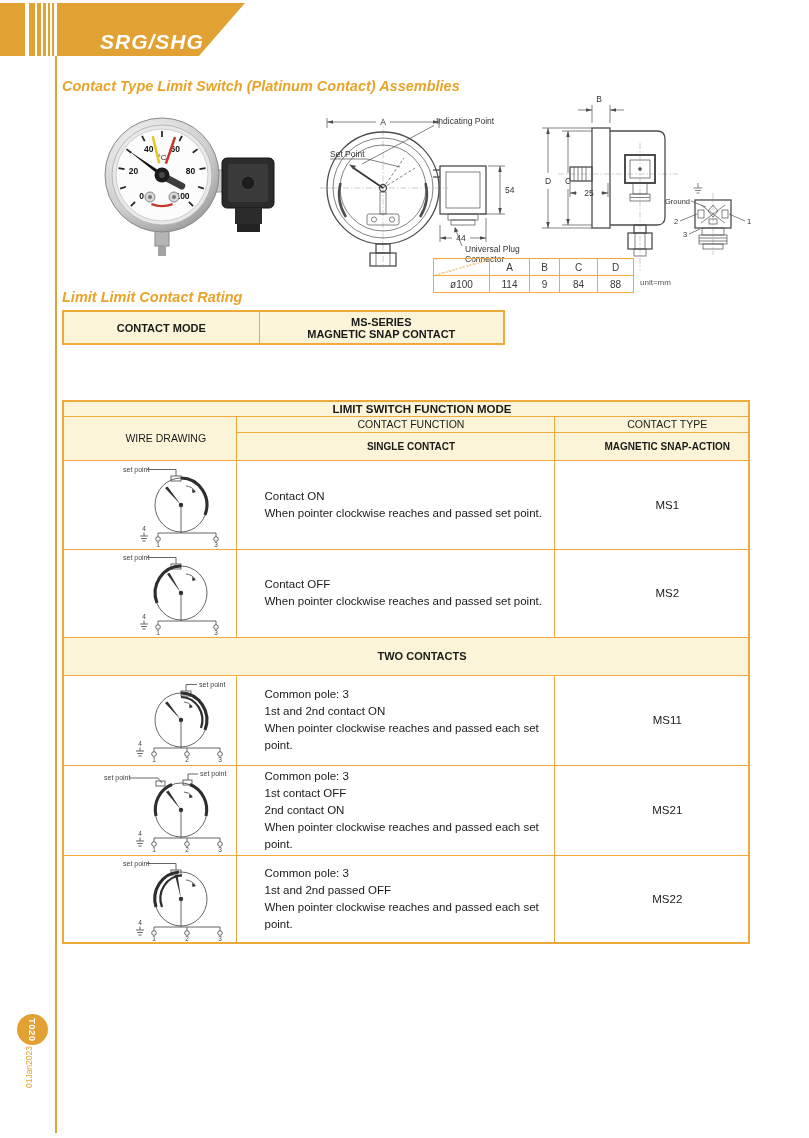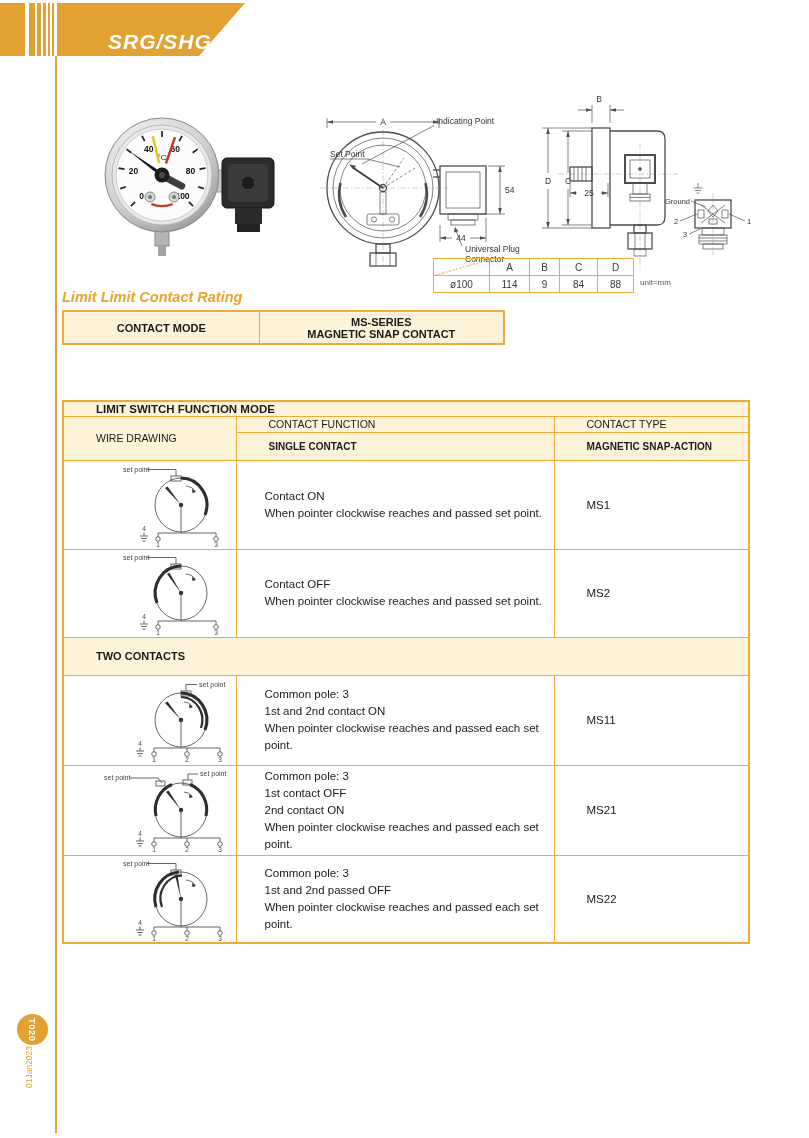--- a/index.html
+++ b/index.html
@@ -13,21 +13,21 @@
   *{margin:0;padding:0;box-sizing:border-box;}
   body{background:#fff;font-family:"Liberation Sans",sans-serif;}
   #page{position:relative;width:809px;height:1138px;background:#fff;overflow:hidden;}
 
   
   .banner-block{position:absolute;left:0;top:3px;width:25px;height:53px;background:var(--accent);}
   .stripe{position:absolute;top:3px;height:53px;background:var(--accent);}
   .banner-main{position:absolute;left:57px;top:3px;width:188px;height:53px;background:var(--accent);
     clip-path:polygon(0 0,100% 0,75.5% 100%,0 100%);}
   .banner-title{position:absolute;left:100px;top:31px;color:#fff;font-size:21px;font-weight:bold;
-    font-style:italic;letter-spacing:1px;line-height:1;margin-left:8px;}
+    font-style:italic;letter-spacing:1px;line-height:1;}
   .vline{position:absolute;left:55px;top:56px;width:2px;height:1077px;background:var(--accent);}
 
   .doc-title{position:absolute;left:62px;top:78px;color:var(--accent-text);font-size:14.5px;
     font-weight:bold;font-style:italic;}
   .sec-title{position:absolute;left:62px;top:289px;color:var(--accent-text);font-size:14.5px;
     font-weight:bold;font-style:italic;}
 
   svg text{font-family:"Liberation Sans",sans-serif;}
 
   
@@ -56,21 +56,21 @@
   .diag{background:linear-gradient(to bottom right,transparent 49%,var(--tborder) 49%,var(--tborder) 51%,transparent 51%);}
   .unit-note{position:absolute;left:640px;top:278px;font-size:8px;color:#555;}
 
   .rattab{position:absolute;left:62px;top:310px;width:441px;border:2px solid var(--tborder);}
   .rattab td{border:1px solid var(--tborder);text-align:center;vertical-align:middle;}
   .rattab .hdr{background:var(--pale);font-weight:bold;font-size:11px;}
   .rattab .lab{font-size:11px;}
   .rattab .val{font-size:10.5px;line-height:13px;}
 
   .functab{position:absolute;left:62px;top:400px;width:686px;border:2px solid var(--tborder);}
-  .functab td{border:1px solid var(--tborder);text-align:left;vertical-align:middle;padding-left:32px;}
+  .functab td{border:1px solid var(--tborder);text-align:center;vertical-align:middle;padding-left:32px;}
   .functab .ttl{background:var(--pale);font-weight:bold;font-size:11.5px;}
   .functab .h1{background:var(--pale);font-size:10.5px;}
   .functab .h2{background:var(--pale);font-size:10px;font-weight:bold;}
   .functab .hwire{background:var(--pale);font-size:10.5px;}
   .functab .twoc{background:var(--pale);font-weight:bold;font-size:11px;}
   .functab .fn{text-align:left;padding-left:28px;font-size:11.5px;}
   .functab .fn div{line-height:17px;}
   .functab .mstype{font-size:11.5px;}
   .wiresvg{display:block;margin:0 auto;}
 
@@ -89,20 +89,21 @@
   <div class="banner-block"></div>
   <div class="stripe" style="left:29px;width:6px;"></div>
   <div class="stripe" style="left:37px;width:4px;"></div>
   <div class="stripe" style="left:43px;width:3px;"></div>
   <div class="stripe" style="left:48px;width:2px;"></div>
   <div class="stripe" style="left:52px;width:1.5px;"></div>
   <div class="banner-main"></div>
   <div class="banner-title">SRG/SHG</div>
   <div class="vline"></div>
 
+  <div class="doc-title">Contact Type Limit Switch (Platinum Contact) Assemblies</div>
 
   <svg style="position:absolute;left:92px;top:100px;" width="240" height="185" viewBox="0 0 240 185">
     <defs>
       <radialGradient id="bezelG" cx="38%" cy="32%" r="75%">
         <stop offset="0%" stop-color="#fdfdfd"></stop>
           <stop offset="70%" stop-color="#cfcfcf"></stop>
           <stop offset="100%" stop-color="#949494"></stop>
       </radialGradient>
     </defs>
 

